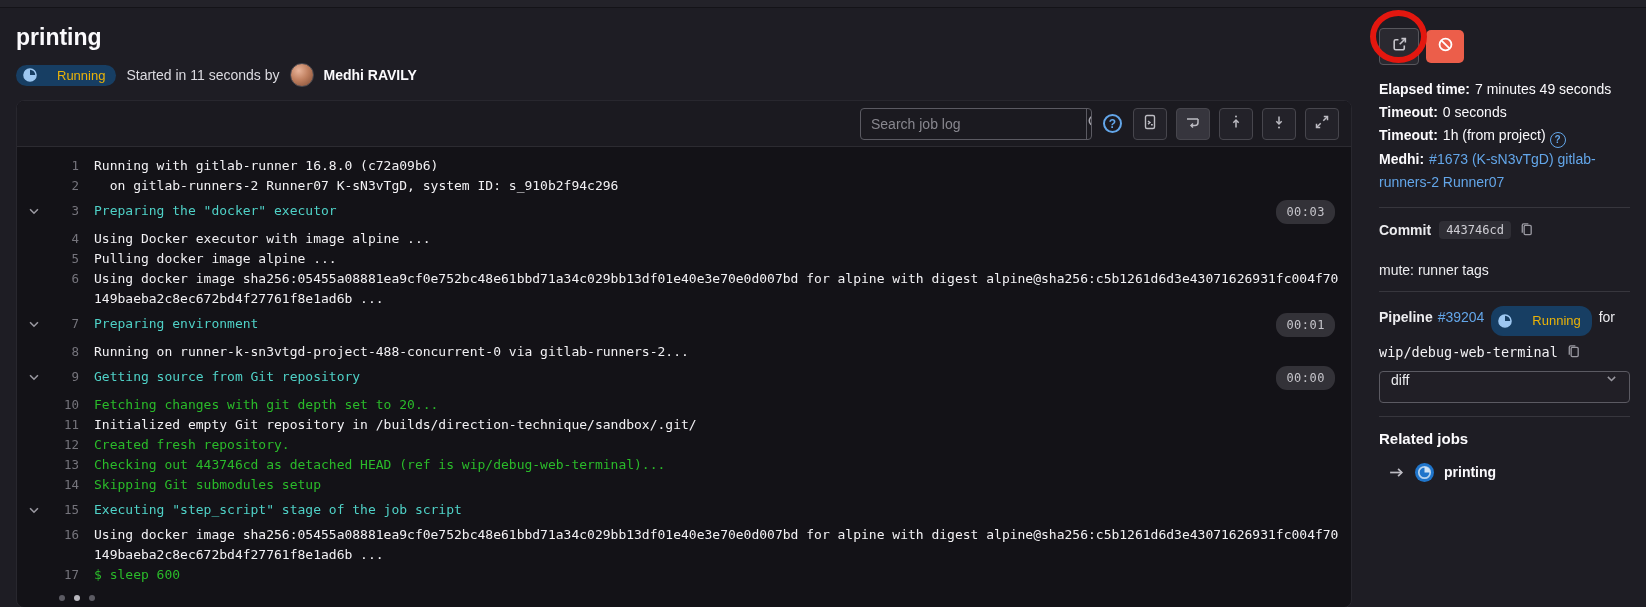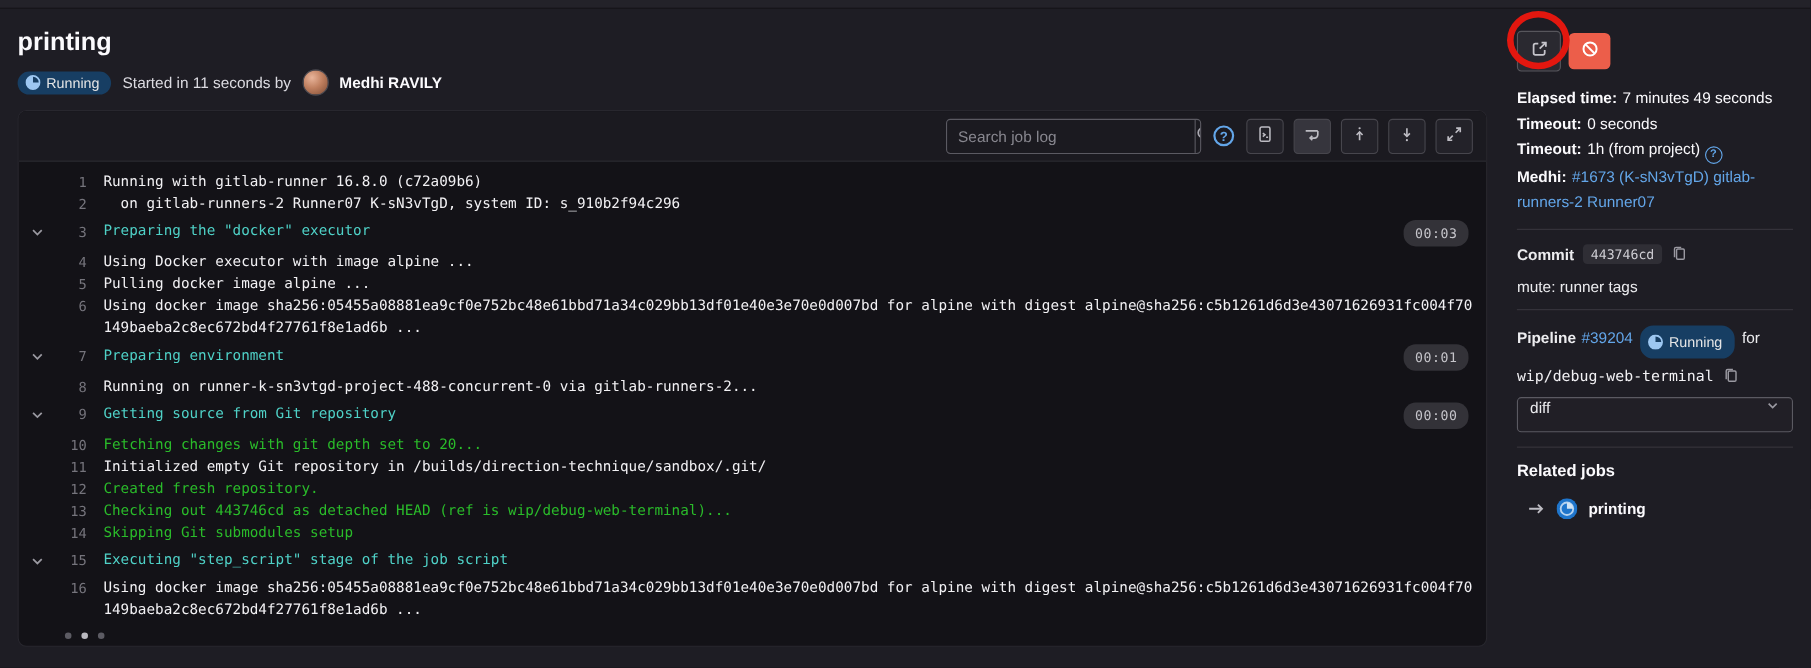--- a/index.html
+++ b/index.html
@@ -10,22 +10,22 @@
     color:#ececef;
   }
   .top-strip { height:8px; background:#232229; border-bottom:1px solid #141318; }
   .app { display:flex; align-items:flex-start; }
 
   
   .main-col { width:1364px; padding:12px 12px 0 16px; }
   h1.page-title { font-size:23px; font-weight:700; color:#fbfafd; margin:4px 0 12px; }
   .status-row { display:flex; align-items:center; gap:10px; margin-bottom:13px; font-size:14px; }
   .badge-running {
-    display:inline-flex; align-items:center; gap:5px;
-    background:#173e63; color:#e5e5e5; font-size:13px; font-weight:400;
+    display:inline-flex; align-items:center; gap:20px;
+    background:#173e63; color:#eab308; font-size:13px; font-weight:400;
     padding:3px 11px 3px 7px; border-radius:12px; cursor:pointer;
   }
   .started-text { color:#dcdbe1; }
   .avatar {
     width:24px; height:24px; border-radius:50%;
     background:radial-gradient(circle at 35% 30%, #e8b49a 0%, #c08060 45%, #7d4a33 100%);
     border:1px solid #4a4950; display:inline-block;
   }
   .author-name { font-weight:700; color:#fbfafd; cursor:pointer; }
 
@@ -96,21 +96,21 @@
   a.link { color:#63a6e9; text-decoration:none; cursor:pointer; }
   .help-icon.sm { display:inline-flex; width:16px; height:16px; border-width:1.5px; font-size:10px; vertical-align:-3px; margin-left:4px; }
   hr.div { border:0; border-top:1px solid #37363d; margin:13px 0; }
   .commit-row { display:flex; align-items:center; gap:8px; }
   .commit-label { font-weight:700; }
   .sha-chip {
     background:#2f2e35; color:#cfced4; font-family:"DejaVu Sans Mono","Liberation Mono",monospace;
     font-size:12px; padding:2px 7px; border-radius:4px;
   }
   .copy-icon { color:#9a99a1; cursor:pointer; display:inline-flex; }
-  .commit-msg { margin-top:12px; color:#ececef; }
+  .commit-msg { margin-top:23px; color:#ececef; }
   .pipeline-row { line-height:24px; }
   .pipeline-row .badge-running { vertical-align:-6px; margin:0 3px; }
   .ref-row { display:flex; align-items:center; gap:8px; margin-top:8px;
     font-family:"DejaVu Sans Mono","Liberation Mono",monospace; font-size:13.5px; color:#f2f1f4; }
   .ref-dropdown {
     margin-top:11px; height:32px; background:#211f26; border:1px solid #5b5a62; border-radius:4px;
     display:flex; align-items:flex-start; justify-content:space-between; padding:0 11px;
     color:#ececef; cursor:pointer;
   }
   .ref-dropdown .chev { color:#9a99a1; }
@@ -299,20 +299,25 @@
               </svg>
             </span>
             <a class="lnum">15</a>
             <span class="ltext">Executing "step_script" stage of the job script</span>
           </div>
           <div class="log-line c-default">
             <span class="gutter"></span>
             <a class="lnum">16</a>
             <span class="ltext">Using docker image sha256:05455a08881ea9cf0e752bc48e61bbd71a34c029bb13df01e40e3e70e0d007bd for alpine with digest alpine@sha256:c5b1261d6d3e43071626931fc004f70149baeba2c8ec672bd4f27761f8e1ad6b ...</span>
           </div>
+          <div class="log-line c-green">
+            <span class="gutter"></span>
+            <a class="lnum">17</a>
+            <span class="ltext">$ sleep 600</span>
+          </div>
           <div class="loading-dots">
             <span></span>
             <span></span>
             <span></span>
           </div>
         </div>
     </section>
   </div>
 
   <aside class="sidebar">

